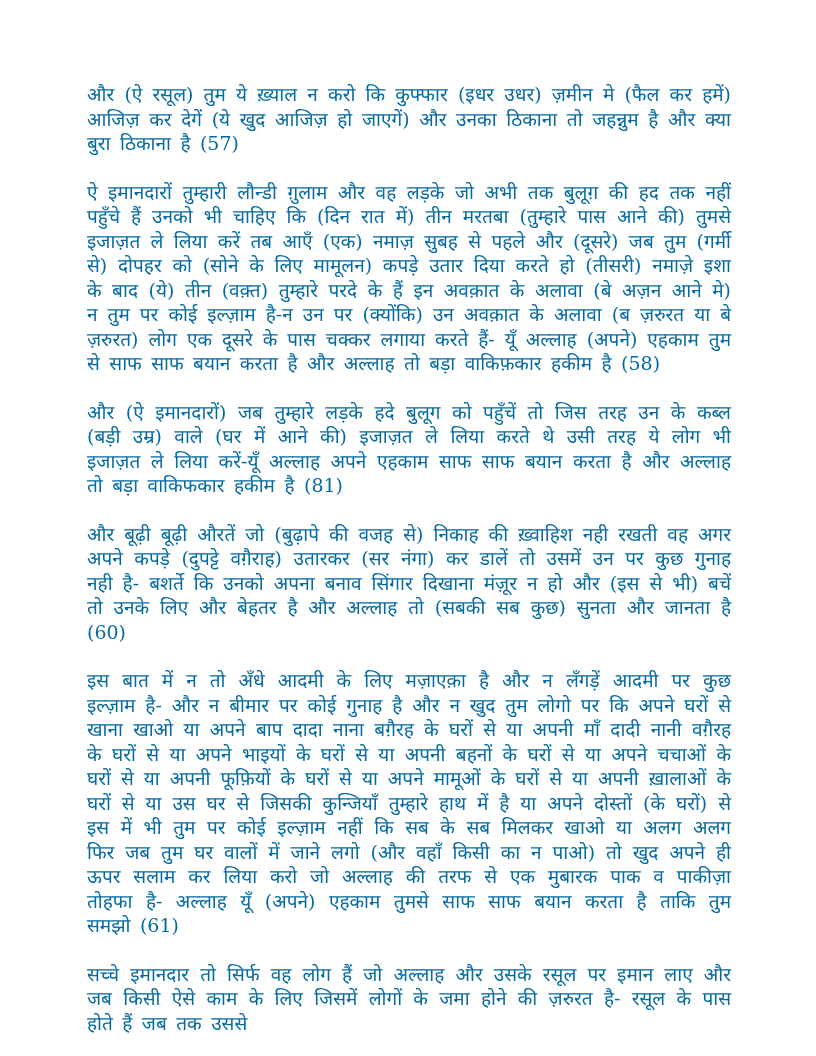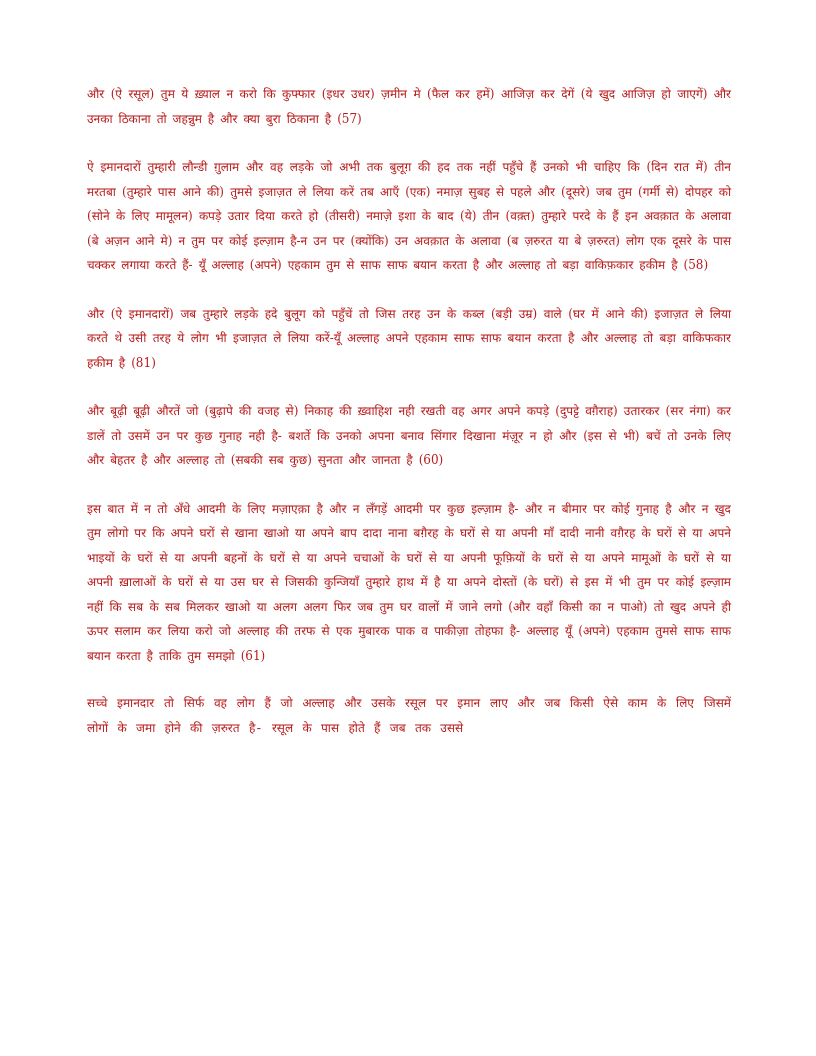--- a/index.html
+++ b/index.html
@@ -15,30 +15,29 @@
   }
   .page {
     box-sizing: border-box;
     width: 816px;
     height: 1056px;
     background: #ffffff;
     padding: 82px 85px 0 87px;
   }
   .para {
     margin: 0 0 24px 0;
-    font-size: 12px;
+    font-size: 19px;
     line-height: 24.5px;
-    color: #b91c1c;
+    color: #0369a1;
     text-align: justify;
     word-spacing: 0.18em;
     -webkit-font-smoothing: antialiased;
   }
   .para:last-child {
     margin-bottom: 8px;
-    font-family: Liberation Mono, monospace;
   }
 </style>
 </head>
 <body>
 
 <div class="page">
   <p class="para">और (ऐ रसूल) तुम ये ख़्याल न करो कि कुफ्फार (इधर उधर) ज़मीन मे (फैल कर हमें) आजिज़ कर देगें (ये खुद आजिज़ हो जाएगें) और उनका ठिकाना तो जहन्नुम है और क्या बुरा ठिकाना है (57)</p>
   <p class="para">ऐ इमानदारों तुम्हारी लौन्डी ग़ुलाम और वह लड़के जो अभी तक बुलूग़ की हद तक नहीं पहुँचे हैं उनको भी चाहिए कि (दिन रात में) तीन मरतबा (तुम्हारे पास आने की) तुमसे इजाज़त ले लिया करें तब आएँ (एक) नमाज़ सुबह से पहले और (दूसरे) जब तुम (गर्मी से) दोपहर को (सोने के लिए मामूलन) कपड़े उतार दिया करते हो (तीसरी) नमाज़े इशा के बाद (ये) तीन (वक़्त) तुम्हारे परदे के हैं इन अवक़ात के अलावा (बे अज़न आने मे) न तुम पर कोई इल्ज़ाम है-न उन पर (क्योंकि) उन अवक़ात के अलावा (ब ज़रुरत या बे ज़रुरत) लोग एक दूसरे के पास चक्कर लगाया करते हैं- यूँ अल्लाह (अपने) एहकाम तुम से साफ साफ बयान करता है और अल्लाह तो बड़ा वाकिफ़कार हकीम है (58)</p>
   <p class="para">और (ऐ इमानदारों) जब तुम्हारे लड़के हदे बुलूग को पहुँचें तो जिस तरह उन के कब्ल (बड़ी उम्र) वाले (घर में आने की) इजाज़त ले लिया करते थे उसी तरह ये लोग भी इजाज़त ले लिया करें-यूँ अल्लाह अपने एहकाम साफ साफ बयान करता है और अल्लाह तो बड़ा वाकिफकार हकीम है (81)</p>
   <p class="para">और बूढ़ी बूढ़ी औरतें जो (बुढ़ापे की वजह से) निकाह की ख़्वाहिश नही रखती वह अगर अपने कपड़े (दुपट्टे वग़ैराह) उतारकर (सर नंगा) कर डालें तो उसमें उन पर कुछ गुनाह नही है- बशर्ते कि उनको अपना बनाव सिंगार दिखाना मंज़ूर न हो और (इस से भी) बचें तो उनके लिए और बेहतर है और अल्लाह तो (सबकी सब कुछ) सुनता और जानता है (60)</p>

